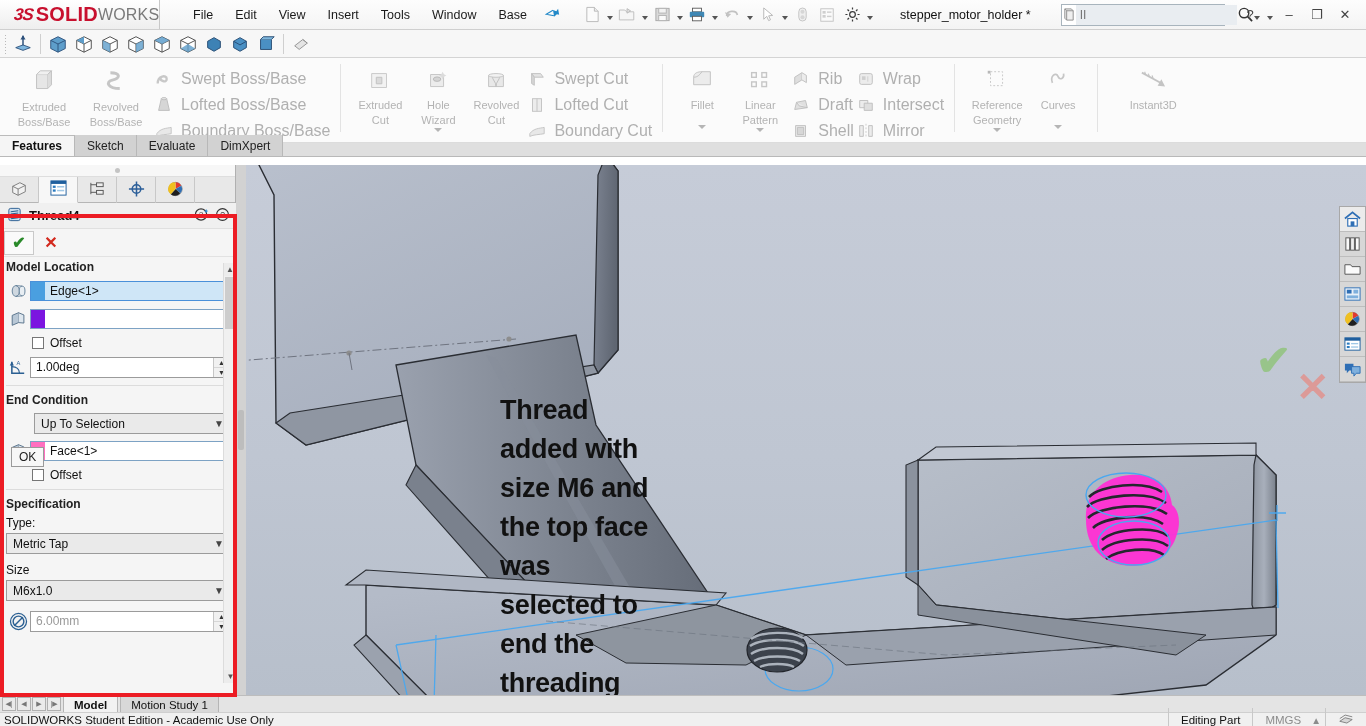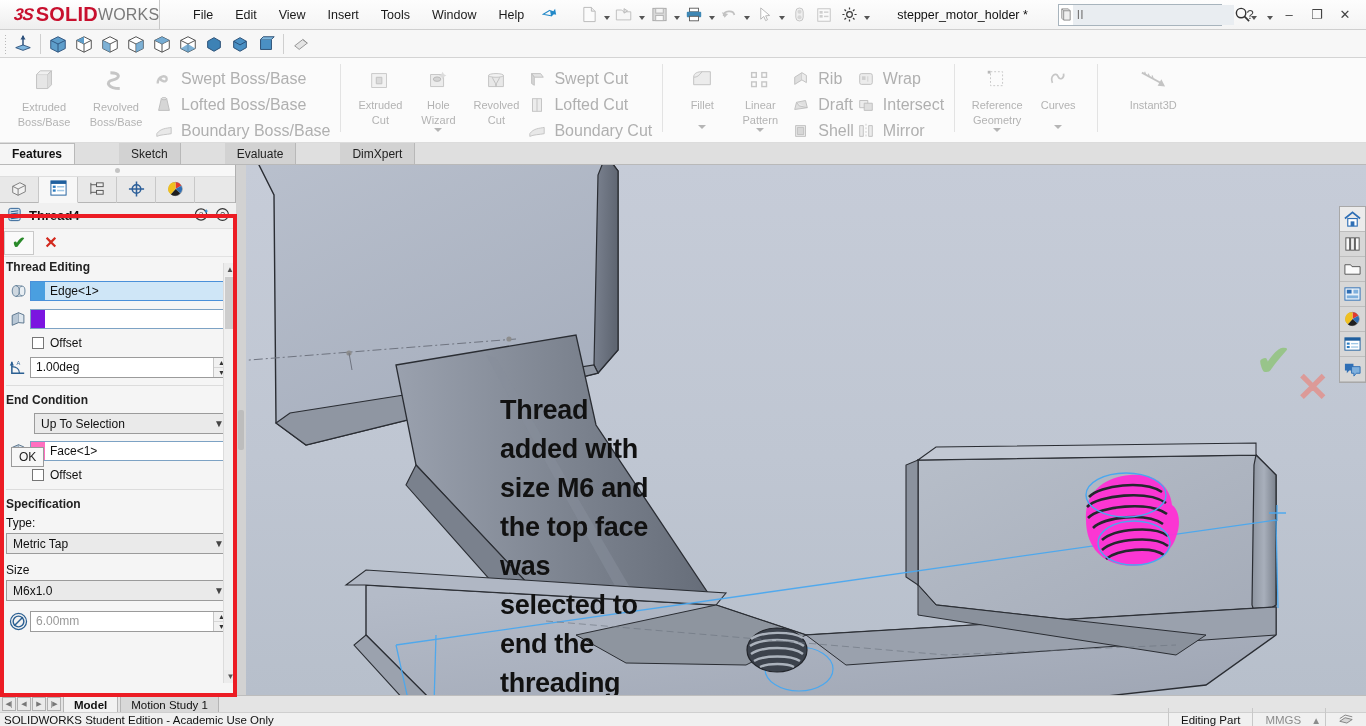--- a/index.html
+++ b/index.html
@@ -89,24 +89,23 @@
   .rbig.w64 { width: 64px; }
   .rsmallcol { display:flex; flex-direction:column; padding-top:5px; gap:2px;}
   .rsmall { display:flex; align-items:center; color:#b0b0b0; font-size:16px; height:24px;}
   .rsmall .ico { width:24px;height:22px;display:flex;align-items:center;justify-content:center;}
   .rsmall .lbl { margin-left:5px; }
   .drop-arrow { margin-top:2px; width:0;height:0;border-left:4px solid transparent;
                 border-right:4px solid transparent;border-top:4px solid #b5b5b5;}
 
   
   .ftabs {
-    position:absolute; left:0; top:143px; width:1366px; height:22px;
+    position:absolute; left:0; top:143px; width:1366px; height:14px;
     background:#dfdfdf; display:flex; align-items:flex-end;
     border-bottom:1px solid #b9b9b9;
-    gap:44px;
   }
   .ftab { height:21px; padding:0 12px; display:flex;align-items:center; font-size:12px;
           color:#222; background:#d2d2d2; border-right:1px solid #b8b8b8; }
   .ftab.active { background:#f5f5f5; font-weight:bold; color:#111; border-top:1px solid #bbb;}
 
   
   .leftpanel {
     position:absolute; left:0; top:165px; width:236px; height:530px;
     background:#3b82f6; border-right:1px solid #b0b0b0;
   }
@@ -246,21 +245,21 @@
       <span class="logo-works">WORKS</span>
     </div>
 
     <div class="menubar">
       <div class="mi">File</div>
       <div class="mi">Edit</div>
       <div class="mi">View</div>
       <div class="mi">Insert</div>
       <div class="mi">Tools</div>
       <div class="mi">Window</div>
-      <div class="mi">Help</div>
+      <div class="mi">Base</div>
       <div class="pin-icon">
         <svg width="14" height="14" viewBox="0 0 16 16">
             <path d="M9 1 L14 6 L11.5 7 L10.5 11 L5 5.5 L9 4.5 Z" fill="#2389c8"></path>
             <path d="M5.2 5.8 L1.5 14 L9.8 10.3" fill="none" stroke="#2389c8" stroke-width="1.2"></path>
           </svg>
       </div>
     </div>
 
     <div class="qtools">
       <div class="qt">
@@ -802,21 +801,21 @@
           </span>
         </span>
       </div>
 
       <div class="pm-okrow">
         <div class="okbtn">✔</div>
         <div class="xbtn">✕</div>
       </div>
 
       <div class="sect-hdr">
-        <span>Thread Editing</span>
+        <span>Model Location</span>
         <span class="chev">^</span>
       </div>
       <div class="row">
         <span class="rowicon">
           <svg width="21" height="18" viewBox="0 0 22 20">
               <ellipse cx="8" cy="10" rx="4" ry="6" fill="#cfd8e0" stroke="#5c7a94"></ellipse>
               <path d="M8 4 L15 4.6 M8 16 L15 15.4" stroke="#5c7a94"></path>
               <ellipse cx="15" cy="10" rx="3.2" ry="5.4" fill="#e8eef3" stroke="#5c7a94"></ellipse>
             </svg>
         </span>

